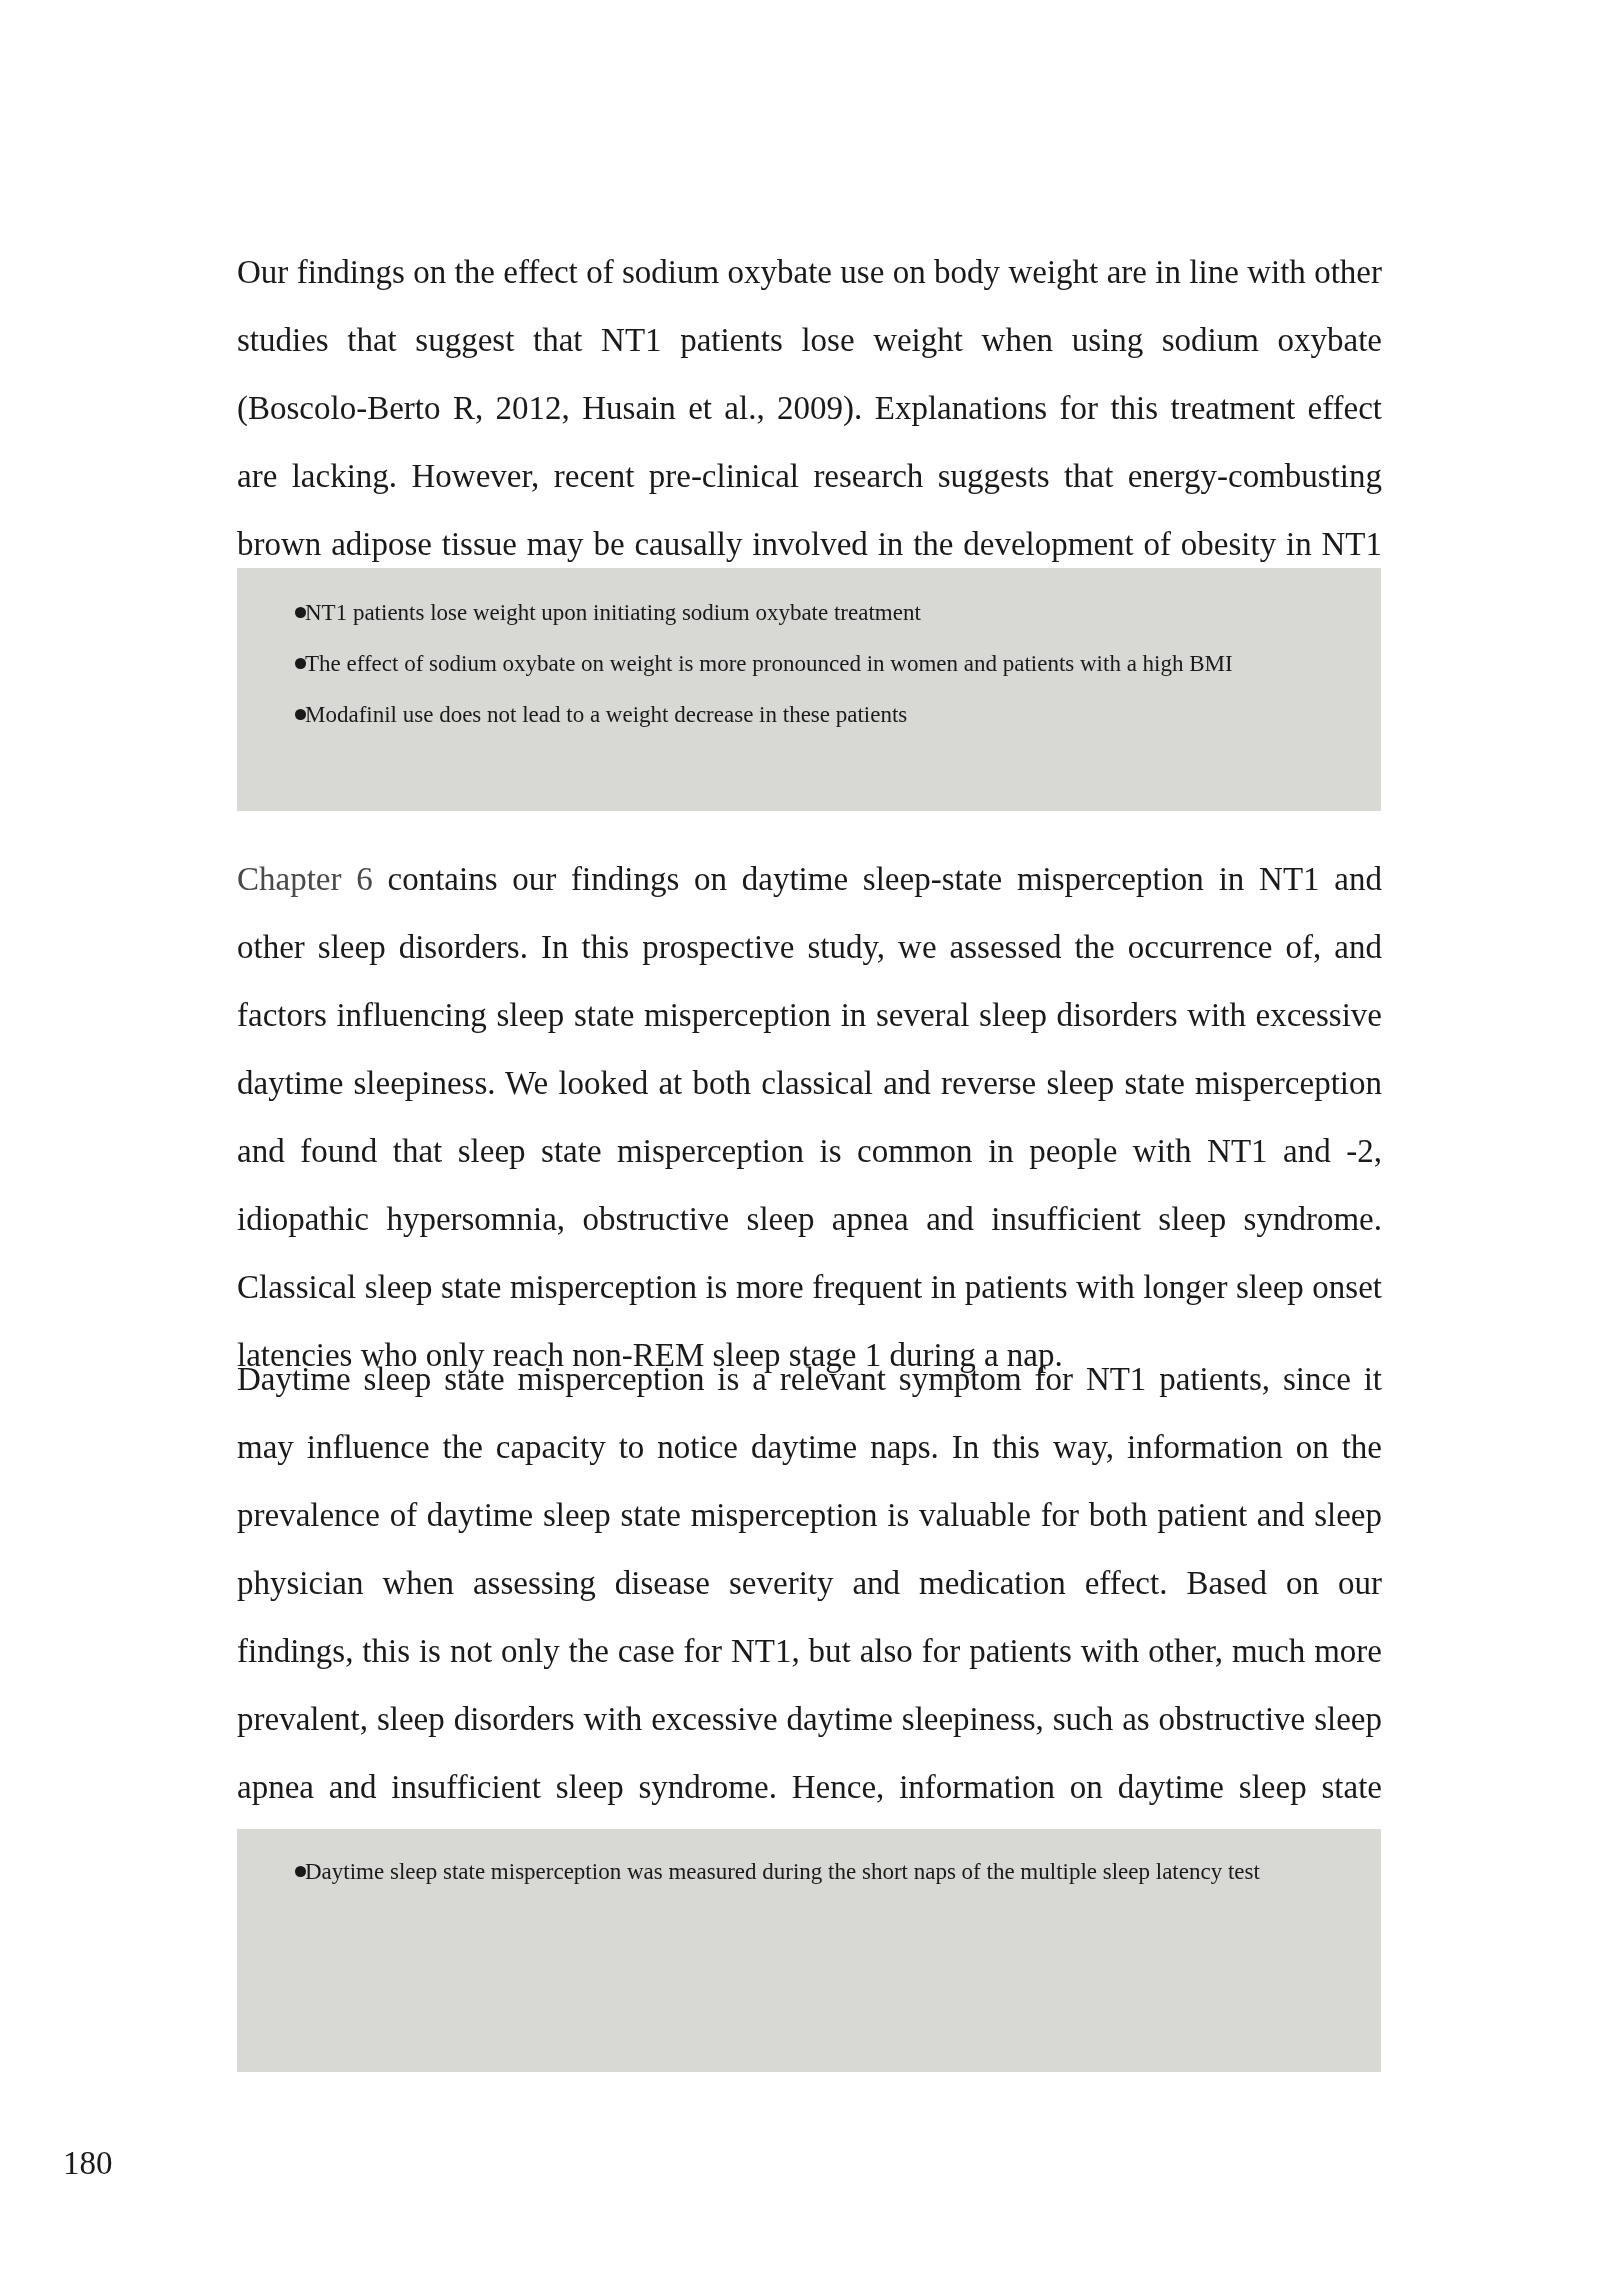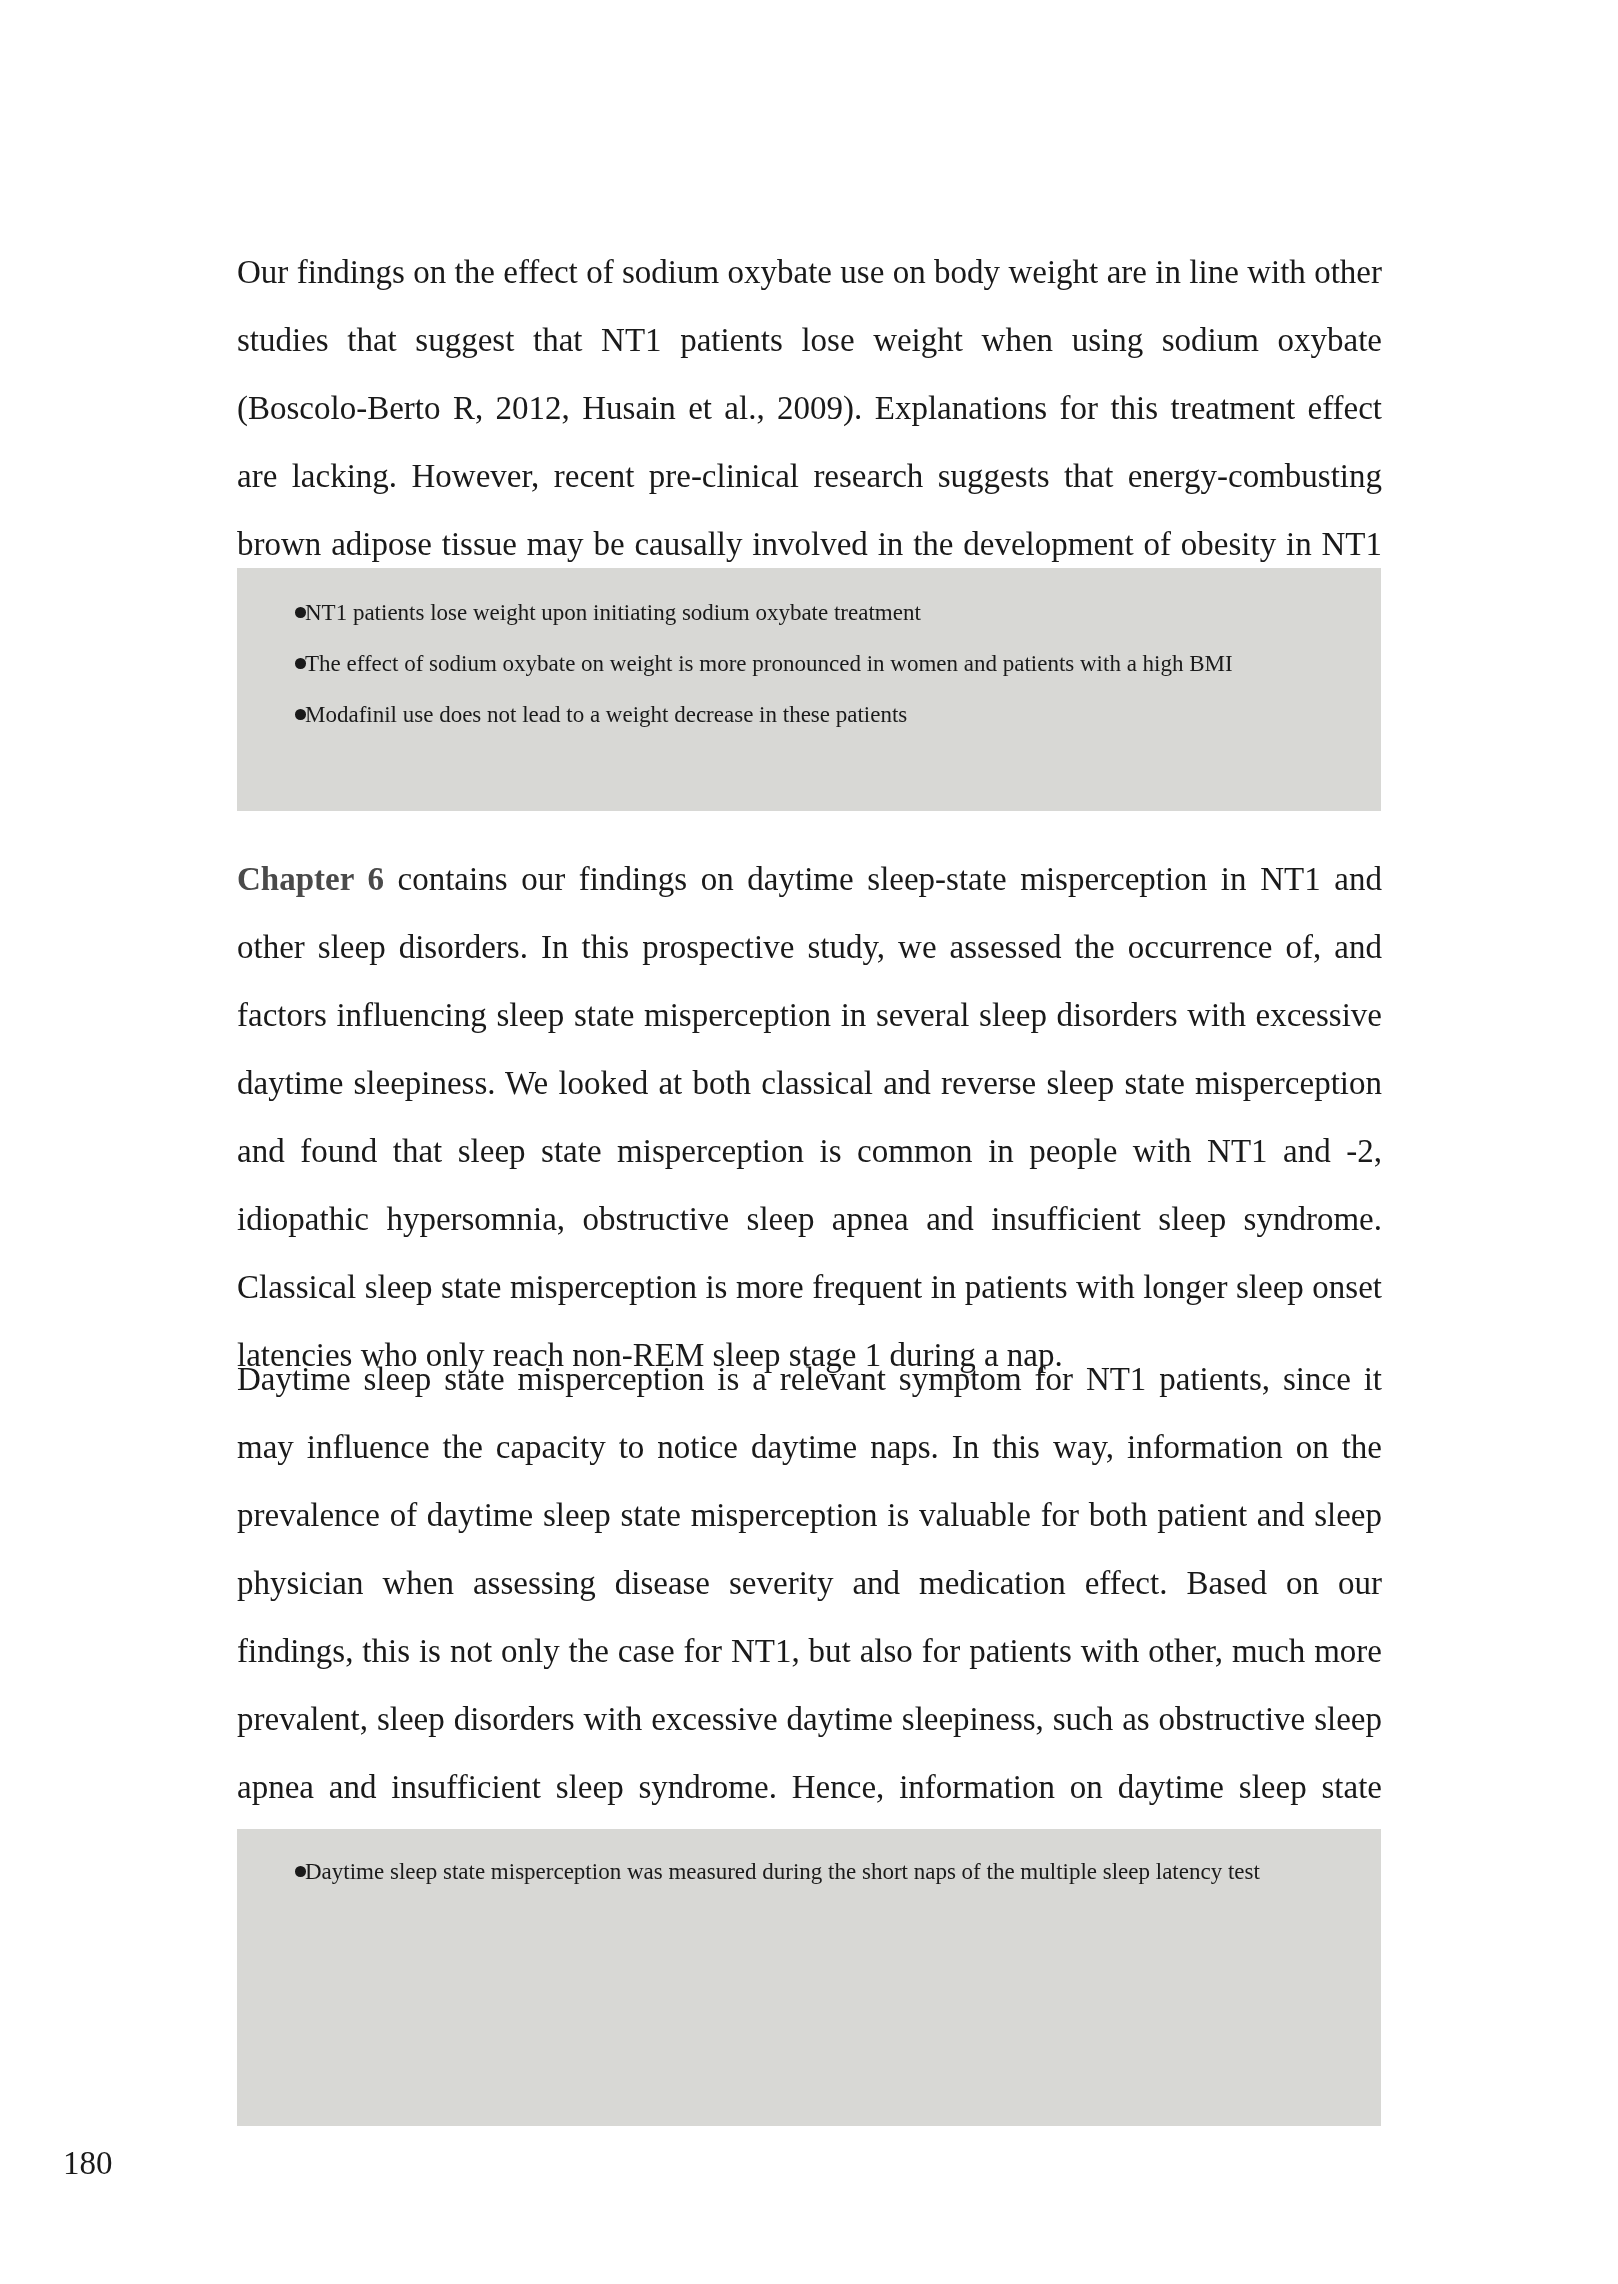--- a/index.html
+++ b/index.html
@@ -22,31 +22,31 @@
     width: 1145px;
     margin: 0;
     font-size: 33px;
     line-height: 68px;
     text-align: justify;
   }
   #para-1 { top: 238px; }
   #para-2a { top: 845px; }
   #para-2b { top: 1297px; margin-top: 48px; }
   .chapter-lead {
-    font-weight: bold;
+    font-weight: normal;
   }
   .hbox {
     position: absolute;
     left: 237px;
     width: 1144px;
     background: #d8d8d5;
     box-sizing: border-box;
   }
   #box-1 { top: 568px; height: 243px; padding-top: 19px; }
-  #box-2 { top: 1829px; height: 297px; padding-top: 17px; }
+  #box-2 { top: 1829px; height: 243px; padding-top: 17px; }
   .bullet-list {
     list-style: none;
     margin: 0;
     padding: 0 21px 0 0;
   }
   .bullet-item {
     position: relative;
     padding-left: 68px;
     font-size: 23px;
     line-height: 51px;

